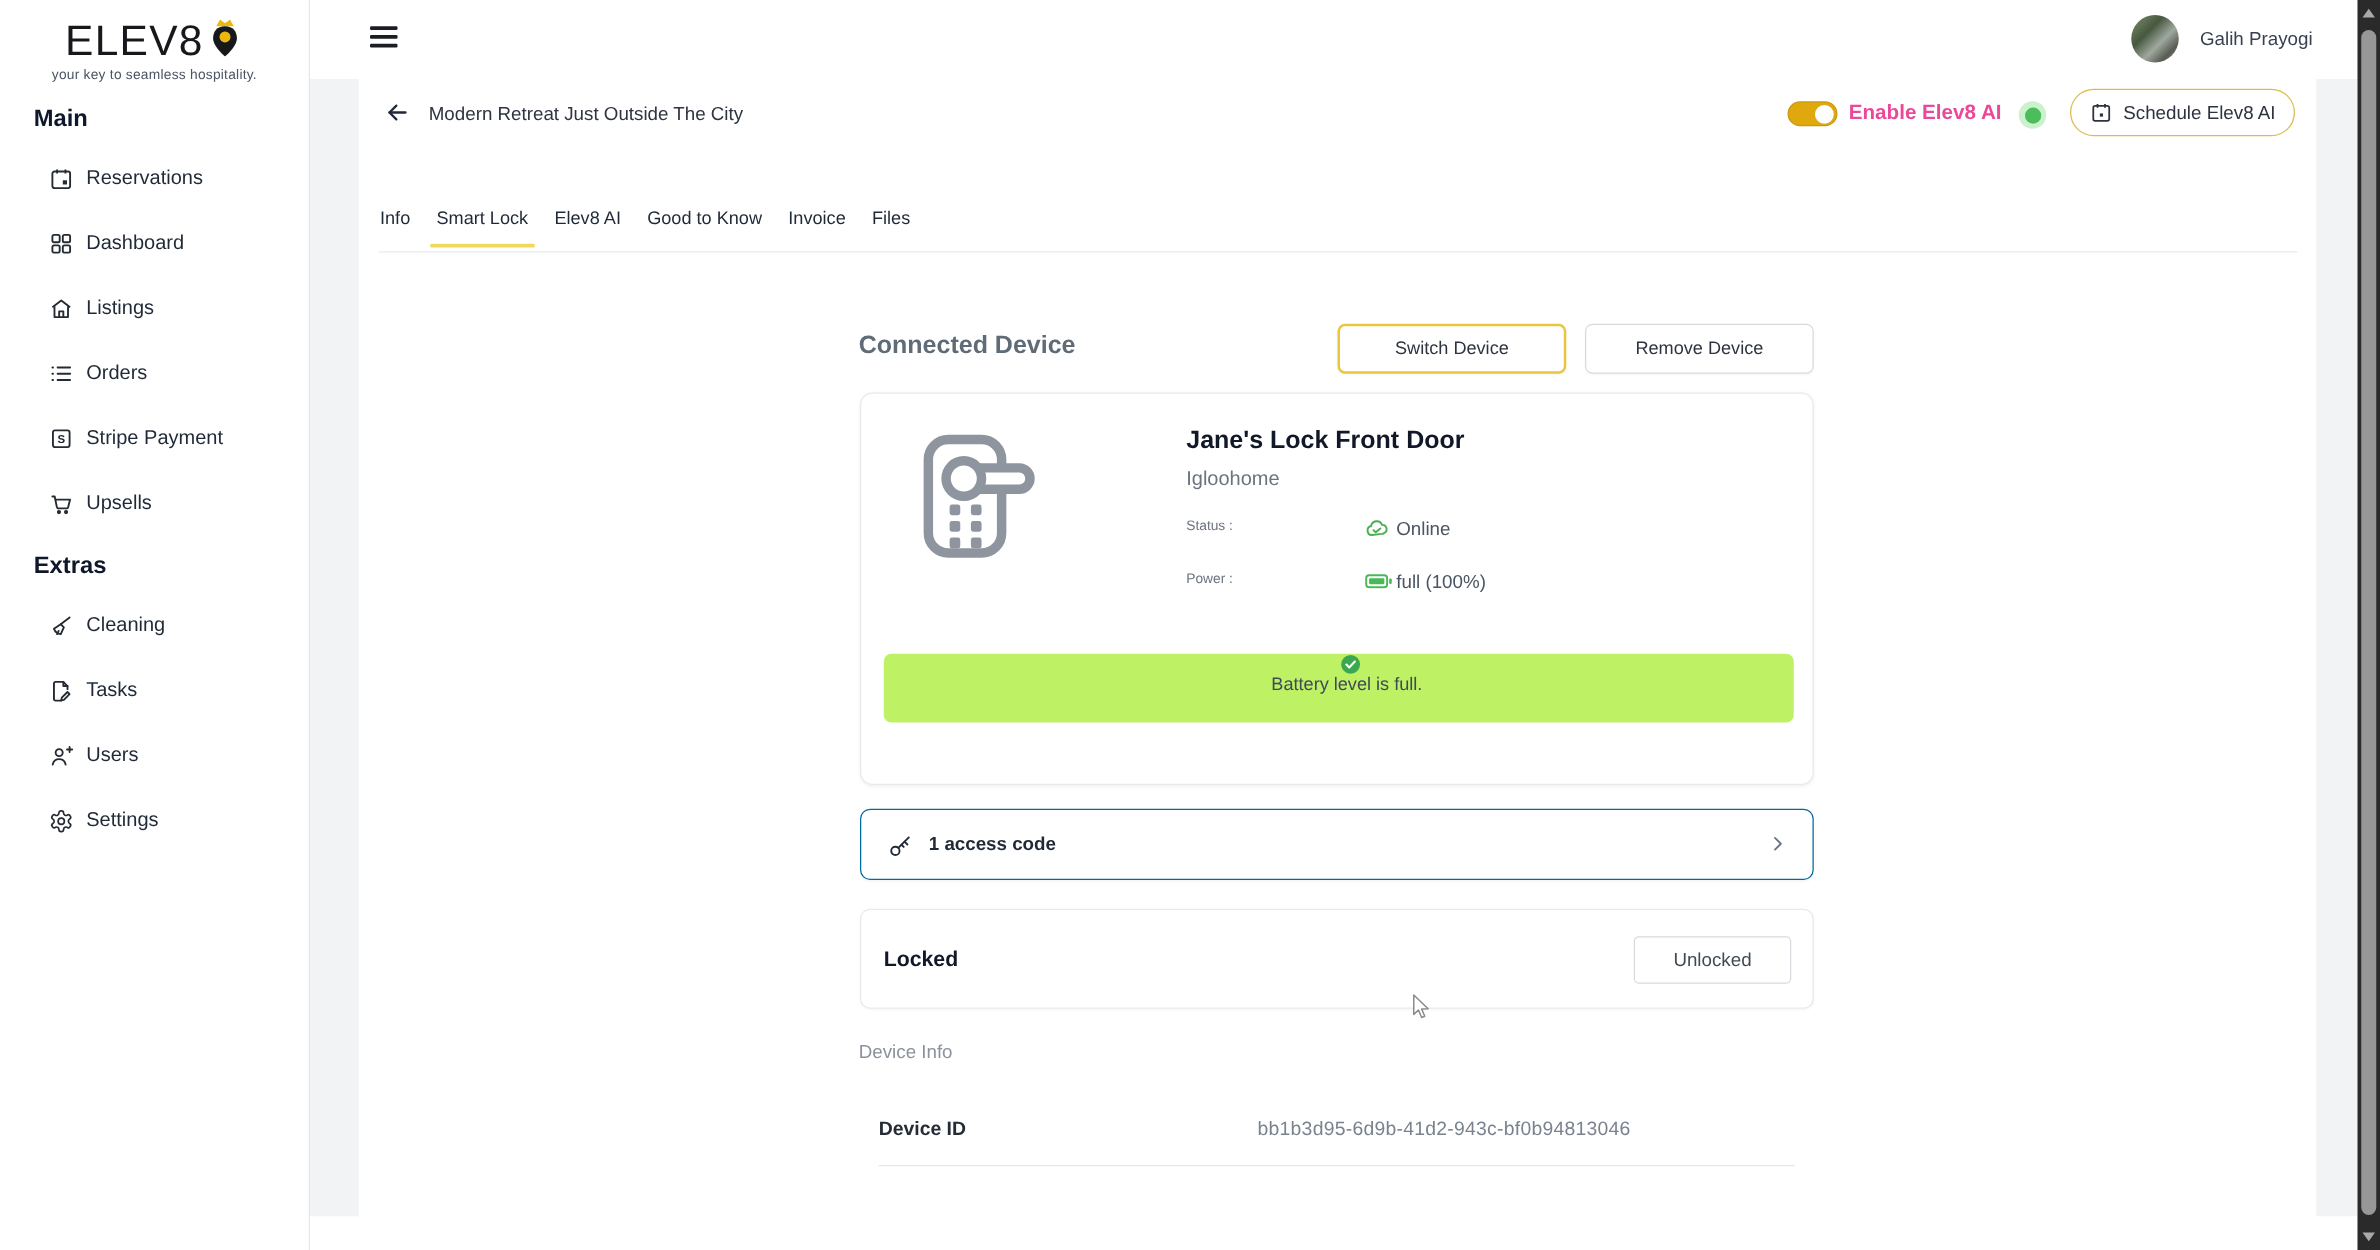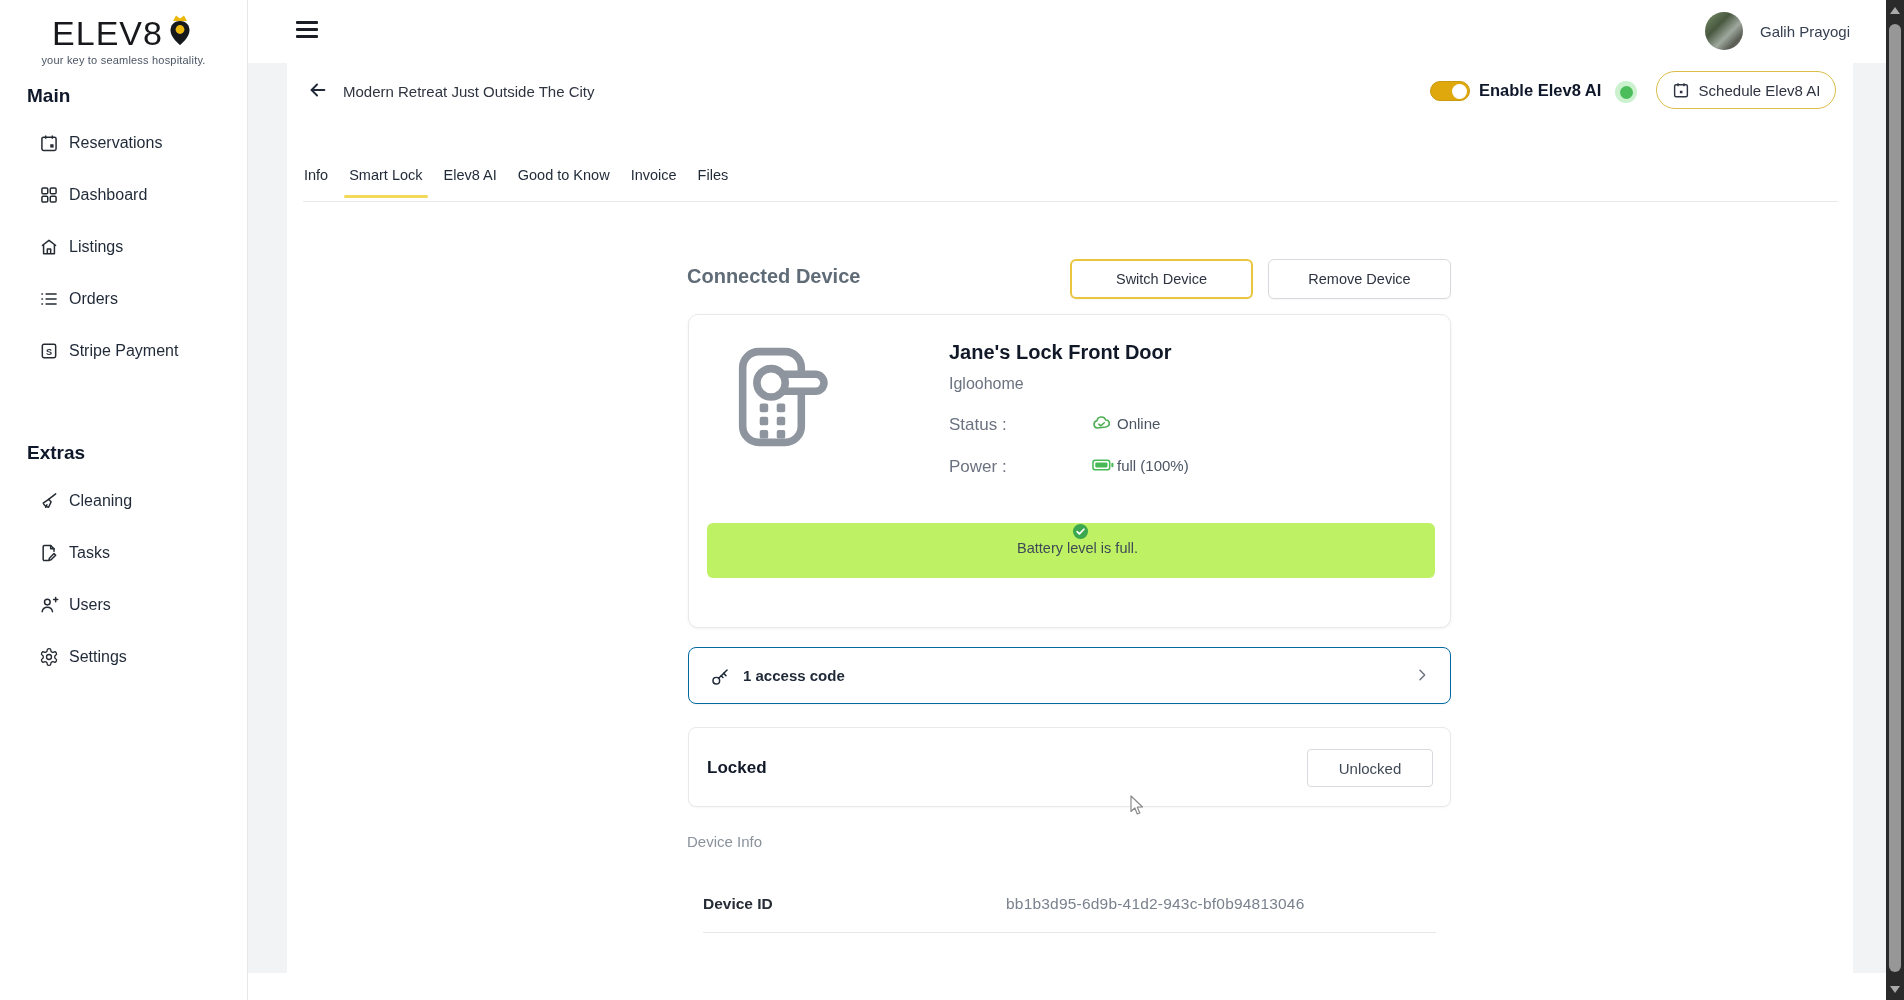--- a/index.html
+++ b/index.html
@@ -27,21 +27,21 @@
 
   
   .main-bg { position:absolute; left:248px; top:63px; width:1638px; height:910px; background:#f1f3f4; }
   .card { position:absolute; left:287px; top:55px; width:1566px; height:934px; background:#fff; border-radius:0 0 10px 10px; z-index:3; }
 
   
   .back-btn { position:absolute; left:18px; top:22px; width:26px; height:26px; cursor:pointer; display:flex; align-items:center; justify-content:center; }
   .page-title { position:absolute; left:56px; top:28px; font-size:15px; color:#2e3440; }
   .toggle { position:absolute; left:1143px; top:26px; width:40px; height:20px; border-radius:10px; background:#dfa90e; border:1px solid #c9980c; cursor:pointer; }
   .toggle .knob { position:absolute; right:2px; top:1.5px; width:15px; height:15px; border-radius:50%; background:#fff; }
-  .toggle-label { position:absolute; left:1192px; top:26px; font-size:16.5px; font-weight:700; color:#0f172a; }
+  .toggle-label { position:absolute; left:1192px; top:26px; font-size:16.5px; font-weight:700; color:#ec4899; }
   .status-dot-wrap { position:absolute; left:1328px; top:26px; width:22px; height:22px; border-radius:50%; background:rgba(140,224,146,.45); display:flex; align-items:center; justify-content:center; }
   .status-dot { width:13px; height:13px; border-radius:50%; background:#4cbd5b; }
   .schedule-btn { position:absolute; left:1369px; top:16px; width:180px; height:38px; border:1.5px solid #dcbd4a; border-radius:19px; background:#fff;
                   display:flex; align-items:center; justify-content:center; gap:9px; font-size:15px; color:#2d3340; cursor:pointer; }
 
   
   .tabs { position:absolute; top:112px; left:17px; display:flex; gap:21px; }
   .tab { font-size:14.5px; color:#1f2937; padding-bottom:15px; position:relative; cursor:pointer; white-space:nowrap; }
   .tab.active::after { content:''; position:absolute; left:-5px; right:-5px; bottom:0; height:3px; background:#f3d95a; border-radius:2px; }
   .tab-divider { position:absolute; top:146px; left:16px; right:15px; height:1px; background:#e8eaec; }
@@ -50,21 +50,21 @@
   .section-title { position:absolute; left:400px; top:210px; font-size:20px; font-weight:700; color:#5f6b76; }
   .btn { background:#fff; border-radius:6px; font-size:14.5px; color:#2d3340; display:flex; align-items:center; justify-content:center; cursor:pointer; box-shadow:0 1px 2px rgba(0,0,0,.04); }
   .switch-btn { position:absolute; left:783px; top:204px; width:183px; height:40px; border:2px solid #eac63e; }
   .remove-btn { position:absolute; left:981px; top:204px; width:183px; height:40px; border:1px solid #d7dade; }
 
   
   .device-panel { position:absolute; left:401px; top:259px; width:763px; height:314px; background:#fff; border:1px solid #e7e9ec; border-radius:10px; box-shadow:0 1px 3px rgba(0,0,0,.06); }
   .lock-icon { position:absolute; left:44px; top:30px; }
   .device-name { position:absolute; left:260px; top:26px; font-size:20px; font-weight:700; color:#111827; }
   .device-vendor { position:absolute; left:260px; top:60px; font-size:16px; color:#6b7280; }
-  .kv-label { position:absolute; left:260px; font-size:17px; color:#6b7280; }
+  .kv-label { position:absolute; left:260px; font-size:11px; color:#6b7280; }
   .kv-icon { position:absolute; left:403px; display:flex; }
   .kv-value { position:absolute; left:428px; font-size:15px; color:#4b5563; }
   .alert { position:absolute; left:18px; top:208px; width:728px; height:55px; background:#bef264; border-radius:6px; display:flex; align-items:center;flex-direction:column; }
   .alert .chk { margin-left:18px; flex:0 0 17px; display:flex; }
   .alert .txt { margin-left:13px; font-size:14.5px; color:#3f4a56; }
 
   
   .access-row { position:absolute; left:401px; top:592px; width:763px; height:57px; background:#fff; border:1px solid #0369a1; border-radius:8px; box-shadow:0 1px 2px rgba(0,0,0,.04); cursor:pointer; }
   .access-row .key { position:absolute; left:21px; top:18px; display:flex; }
   .access-row .txt { position:absolute; left:54px; top:19px; font-size:15px; font-weight:700; color:#1f2937; }
@@ -151,20 +151,30 @@
         <span class="lbl">Orders</span>
       </div>
       <div class="nav-item">
         <span class="ic">
           <svg viewBox="0 0 24 24" fill="none" stroke="#252b33" stroke-width="1.8">
               <rect x="4" y="4" width="16" height="16" rx="2"></rect>
               <text x="12" y="16.2" text-anchor="middle" font-size="11" font-weight="bold" fill="#252b33" stroke="none" font-family="inherit">S</text>
             </svg>
         </span>
         <span class="lbl">Stripe Payment</span>
+      </div>
+      <div class="nav-item">
+        <span class="ic">
+          <svg viewBox="0 0 24 24" fill="none" stroke="#252b33" stroke-width="1.8" stroke-linecap="round" stroke-linejoin="round">
+              <path d="M3.5 5h2.2l2.1 10.2a1.6 1.6 0 0 0 1.6 1.3h7.6a1.6 1.6 0 0 0 1.6-1.2L20.5 8H6.2"></path>
+              <circle cx="9.8" cy="20" r="1.1" fill="#252b33"></circle>
+              <circle cx="16.6" cy="20" r="1.1" fill="#252b33"></circle>
+            </svg>
+        </span>
+        <span class="lbl">Upsells</span>
       </div>
     </div>
 
     <div class="side-section-title" style="top:442px;">Extras</div>
     <div class="nav" style="top:475px;">
       <div class="nav-item">
         <span class="ic">
           <svg viewBox="0 0 24 24" fill="none" stroke="#252b33" stroke-width="1.8" stroke-linecap="round" stroke-linejoin="round">
               <path d="M20 3.5 11.5 10"></path>
               <path d="M11.5 10 5 14.5a8 8 0 0 0 6.5 5l3-6.5z"></path>

